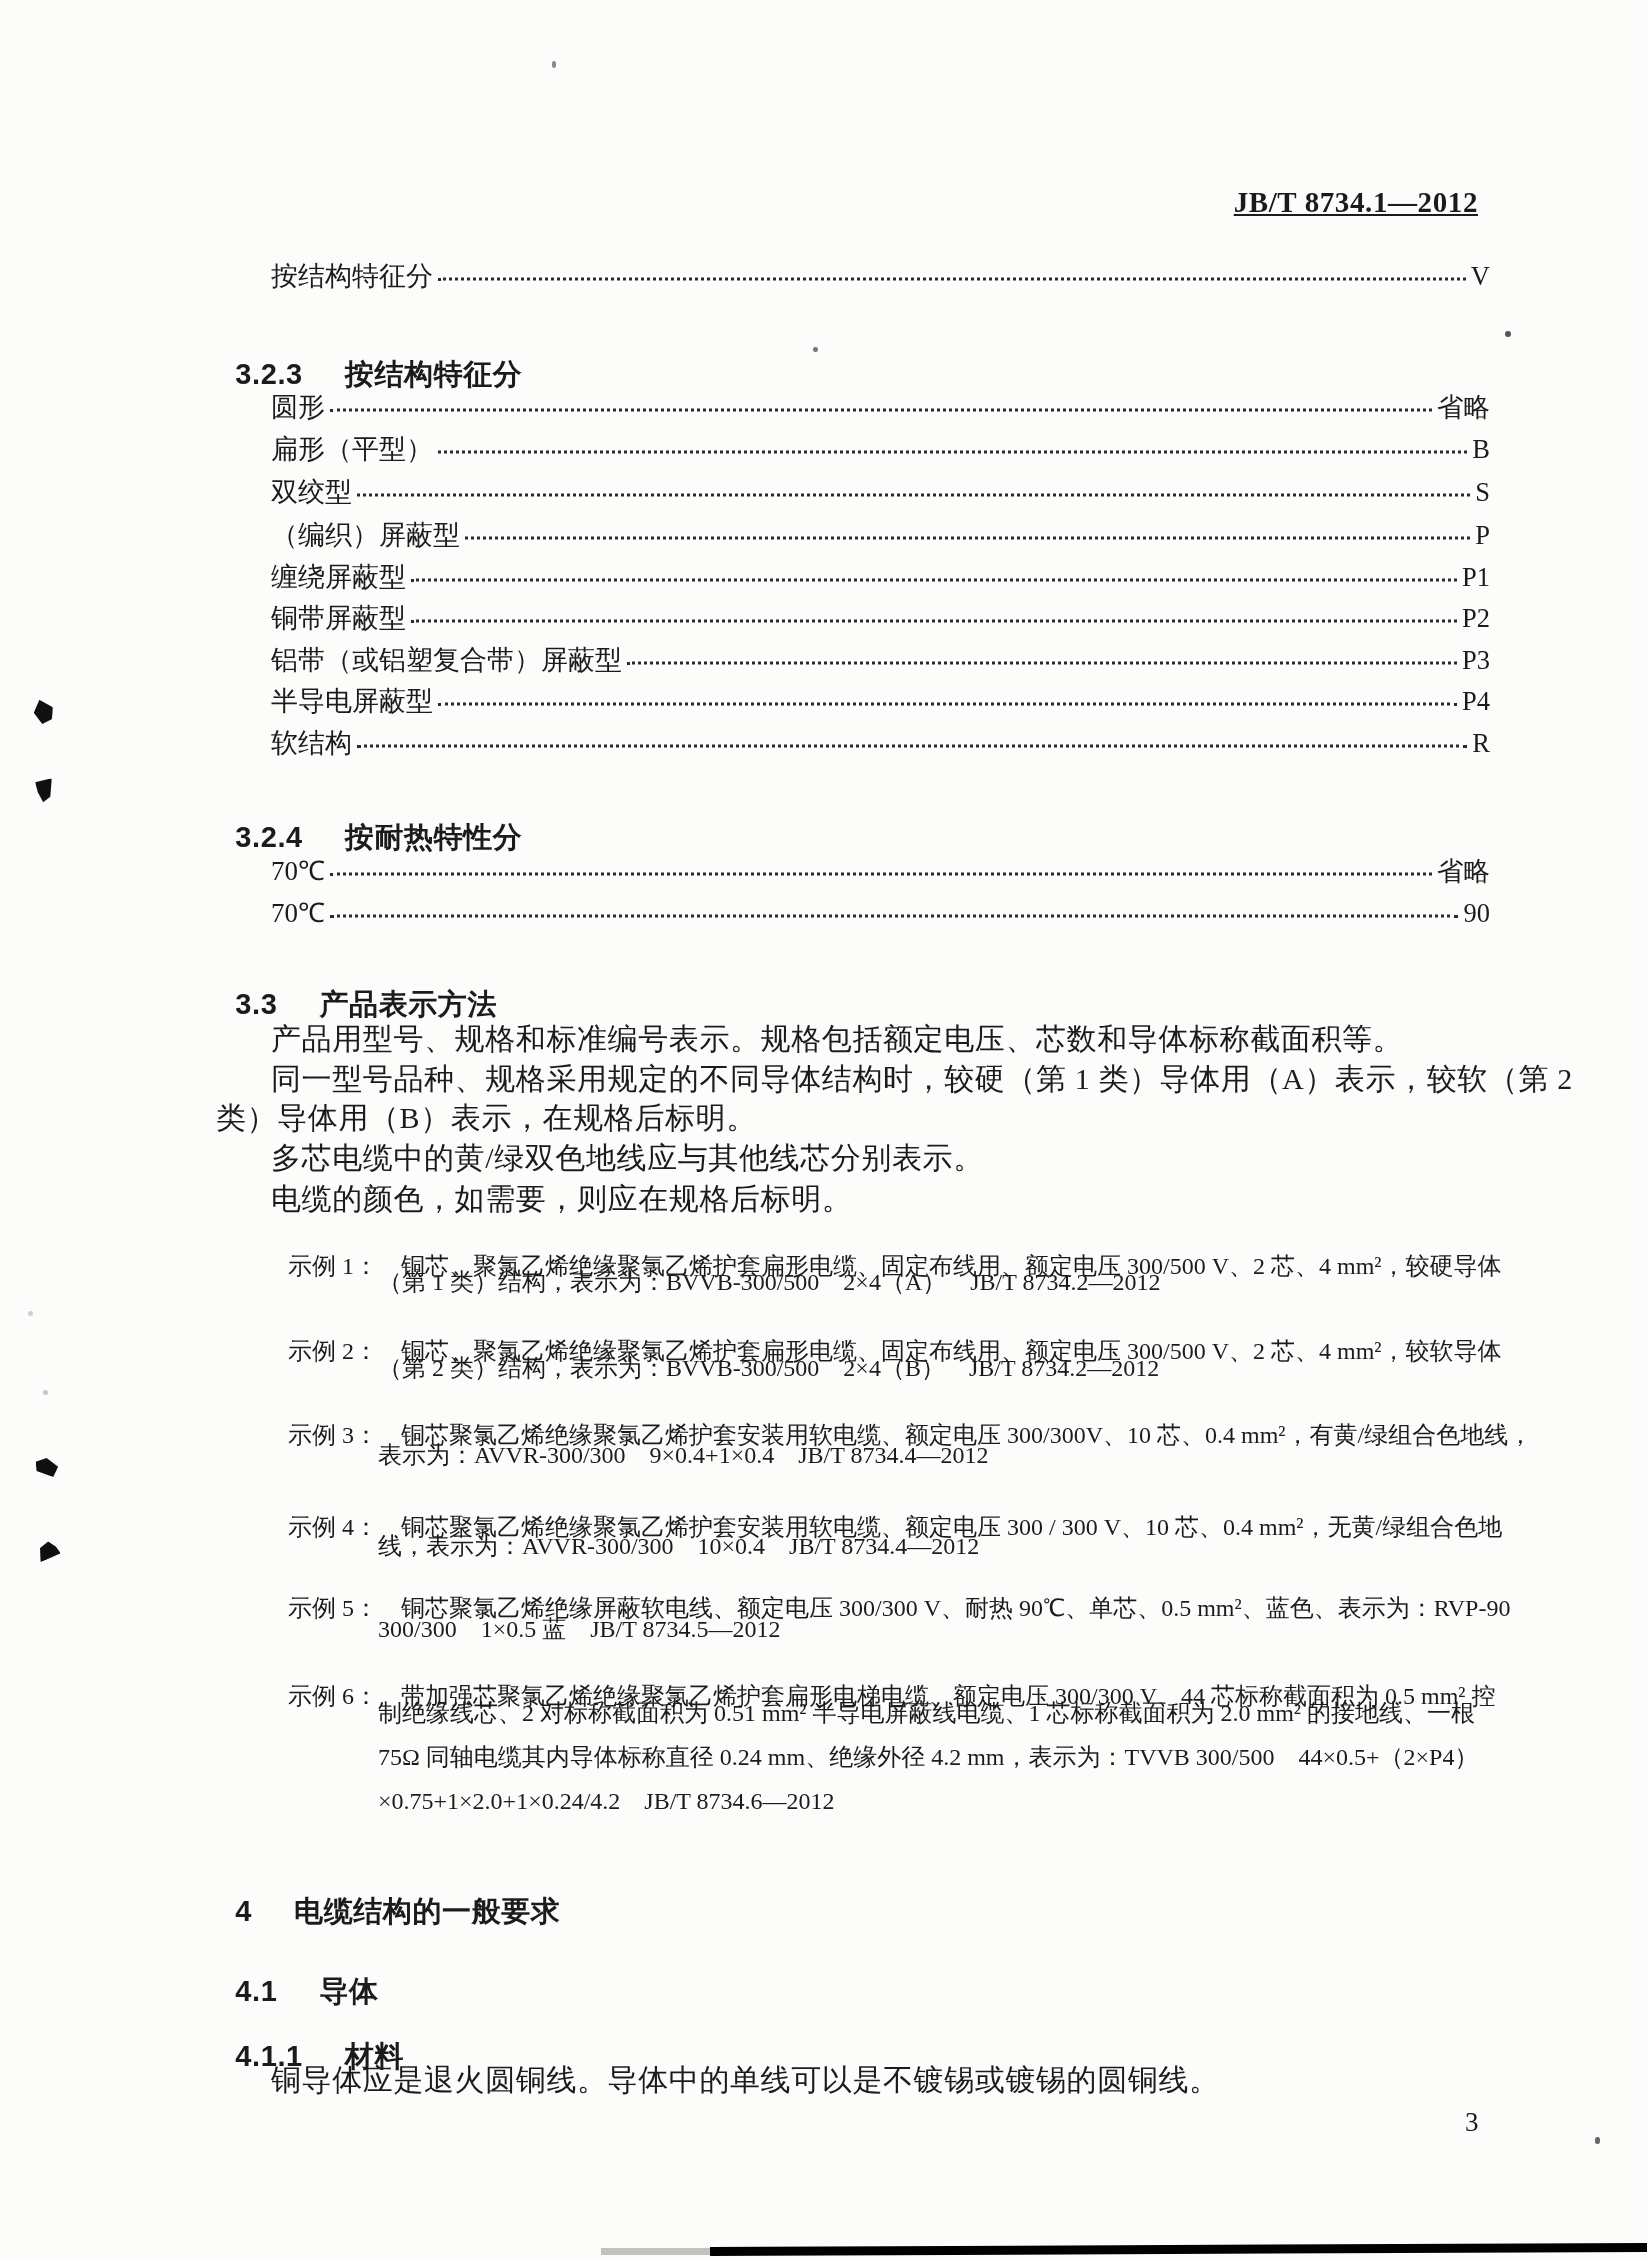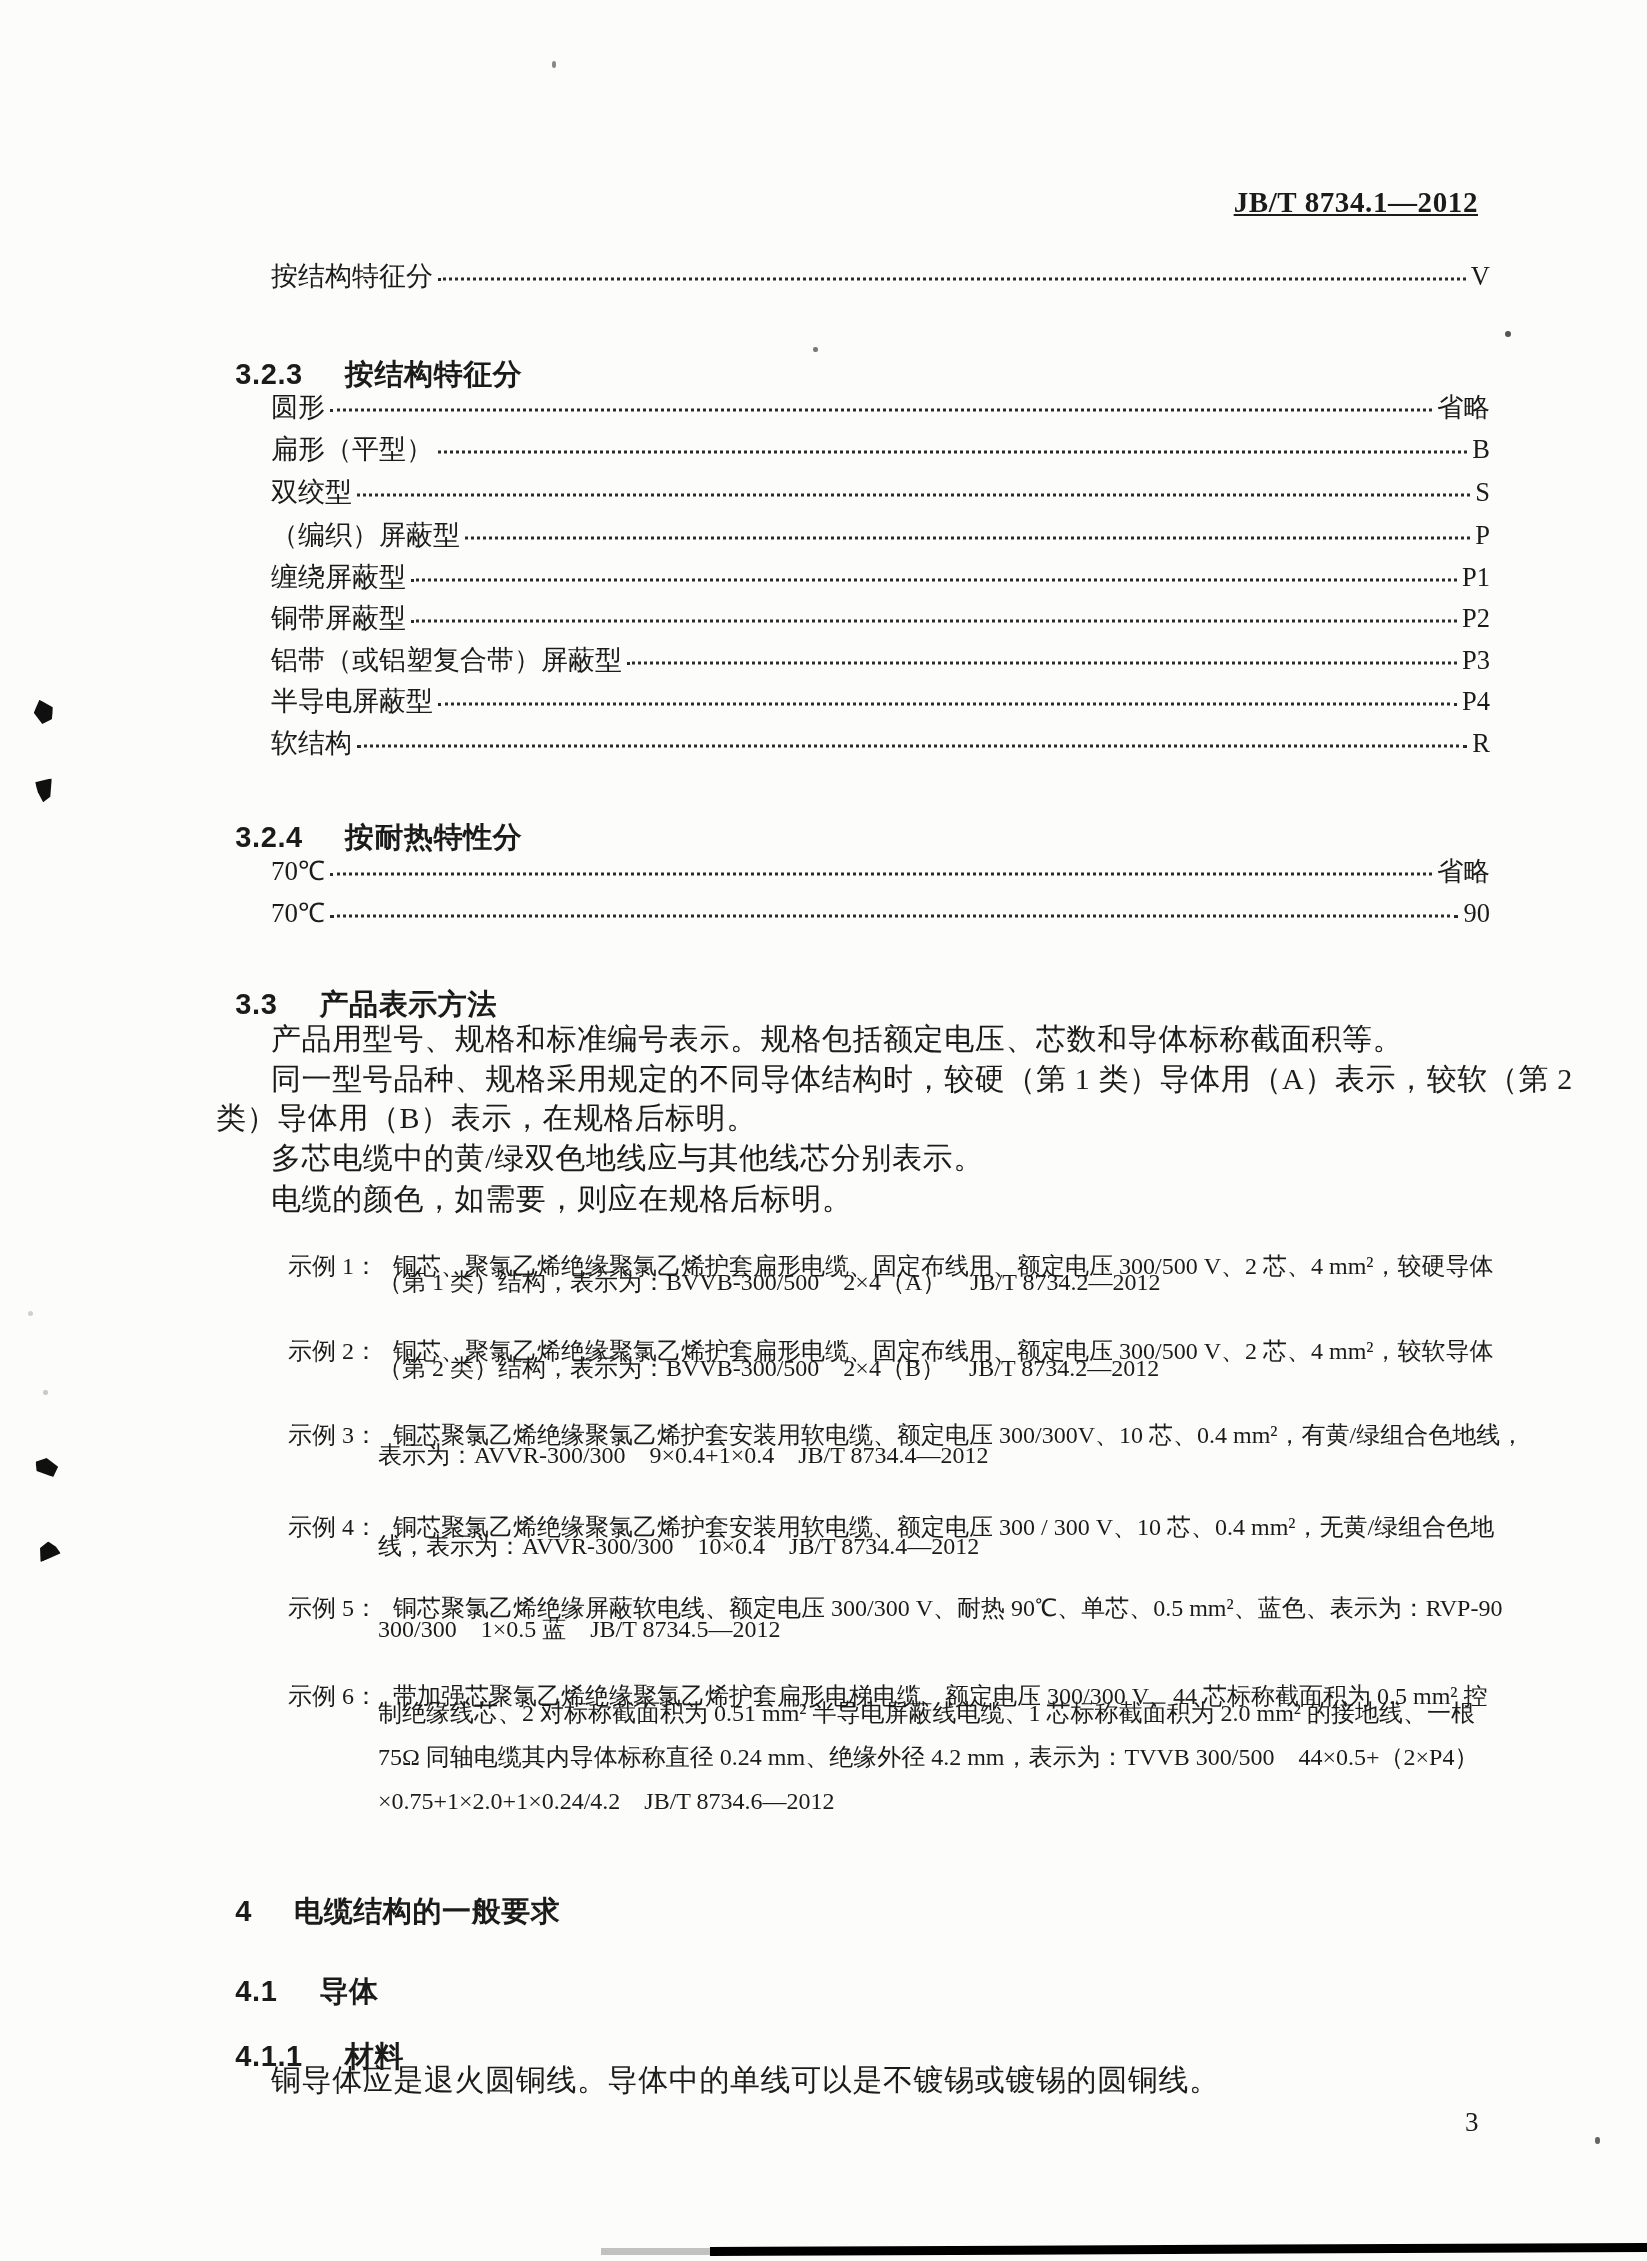--- a/index.html
+++ b/index.html
@@ -44,21 +44,21 @@
   .body-line {
     position: absolute; left: 271px;
     font-size: 30px; white-space: pre; letter-spacing: 0.6px;
   }
   .body-line.outdent { left: 216px; }
   
   .ex-line {
     position: absolute; left: 276px;
     font-size: 24px; white-space: pre;
   }
-  .ex-line .ex-label { display: inline-block; margin-right: 15px; }
+  .ex-line .ex-label { display: inline-block; margin-right: 23px; }
   .ex-line.cont { left: 378px; }
   .pageno { position: absolute; left: 1465px; top: 2107px; font-size: 27px; }
   
   .ink-blot { position: absolute; background: #101010; }
   .blot-a { clip-path: polygon(15% 0, 90% 20%, 100% 70%, 55% 100%, 0 60%); }
   .blot-b { clip-path: polygon(0 10%, 100% 0, 80% 80%, 35% 100%, 10% 55%); }
   .speck { position: absolute; border-radius: 50%; }
   .scan-bar { position: absolute; background: #000; }
   .scan-bar-light { position: absolute; background: #8f8f8f; opacity: .55; }
 </style>

